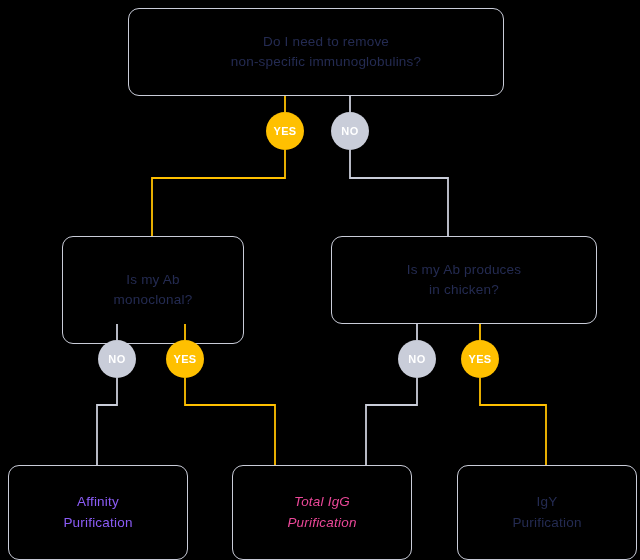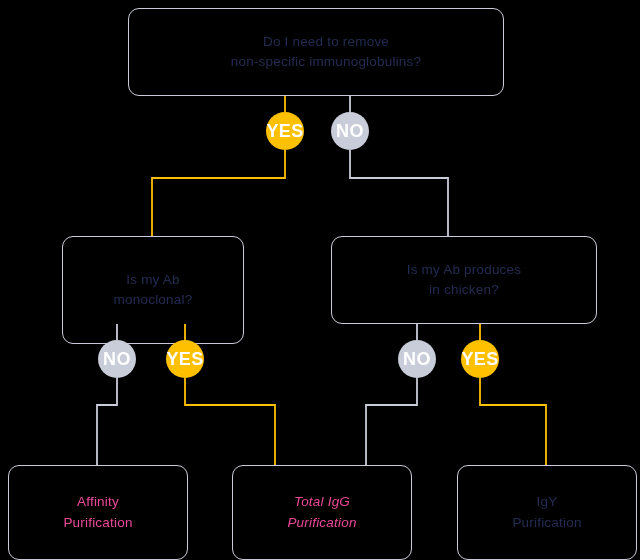--- a/index.html
+++ b/index.html
@@ -45,21 +45,21 @@
   }
   .badge {
     position: absolute;
     width: 38px;
     height: 38px;
     border-radius: 50%;
     display: flex;
     align-items: center;
     justify-content: center;
     color: #ffffff;
-    font-size: 18px;
+    font-size: 11px;
     font-weight: bold;
     letter-spacing: 0.4px;
     z-index: 5;
   }
   .badge-yes { background: #ffc000; }
   .badge-no  { background: #c9cdd9; }
 </style>
 </head>
 <body>
 
@@ -83,21 +83,21 @@
       </div>
       <div class="node" style="left: 62px; top: 236px; width: 182px; height: 108px; border-color: rgb(201, 204, 216);">
         <span class="node-label" style="color: rgb(36, 43, 82);">Is my Ab
 monoclonal?</span>
       </div>
       <div class="node" style="left: 331px; top: 236px; width: 266px; height: 88px; border-color: rgb(201, 204, 216);">
         <span class="node-label" style="color: rgb(36, 43, 82);">Is my Ab produces
 in chicken?</span>
       </div>
       <div class="node" style="left: 8px; top: 465px; width: 180px; height: 95px; border-color: rgb(201, 204, 216);">
-        <span class="node-label" style="color: #ec4899;">Affinity
+        <span class="node-label" style="color: #8b5cf6;">Affinity
 Purification</span>
       </div>
       <div class="node" style="left: 232px; top: 465px; width: 180px; height: 95px; border-color: rgb(201, 204, 216);">
         <span class="node-label" style="color: #ec4899; font-style: italic;">Total IgG
 Purification</span>
       </div>
       <div class="node" style="left: 457px; top: 465px; width: 180px; height: 95px; border-color: rgb(201, 204, 216);">
         <span class="node-label" style="color: rgb(36, 43, 82);">IgY
 Purification</span>
       </div>

